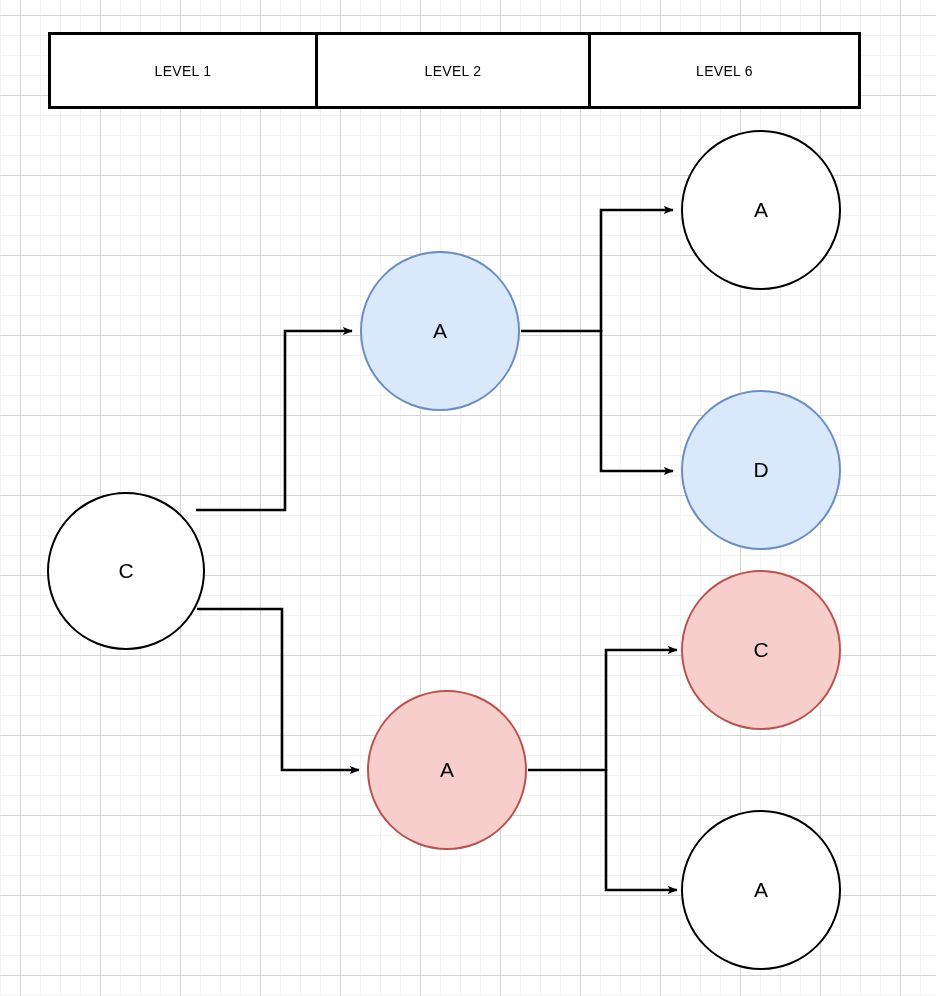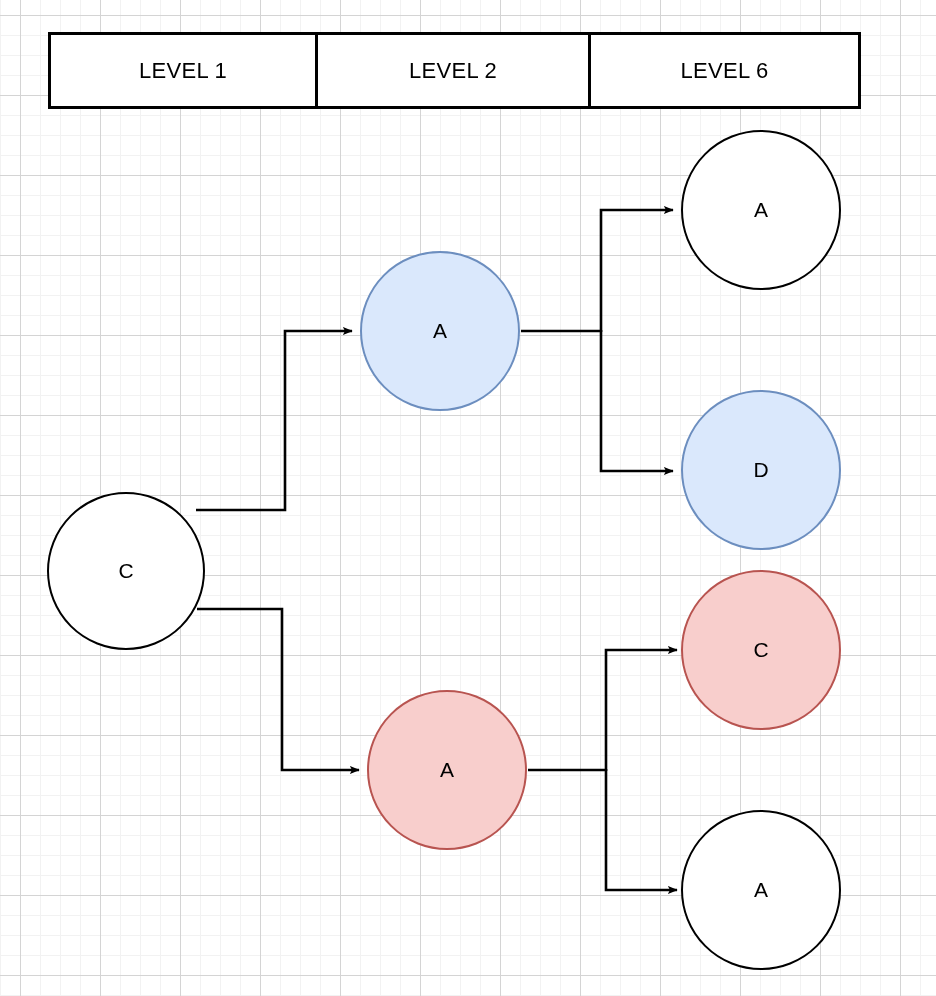--- a/index.html
+++ b/index.html
@@ -33,21 +33,21 @@
     position: absolute;
     box-sizing: border-box;
     border: 3px solid #000000;
     background: #ffffff;
     display: flex;
     align-items: center;
     justify-content: center;
   }
   .hdr-label {
     font-family: "Liberation Sans", sans-serif;
-    font-size: 22px;
+    font-size: 14px;
     color: #000000;
     letter-spacing: 0.3px;
     white-space: nowrap;
   }
   .node {
     position: absolute;
     box-sizing: border-box;
     border-radius: 50%;
     display: flex;
     align-items: center;

